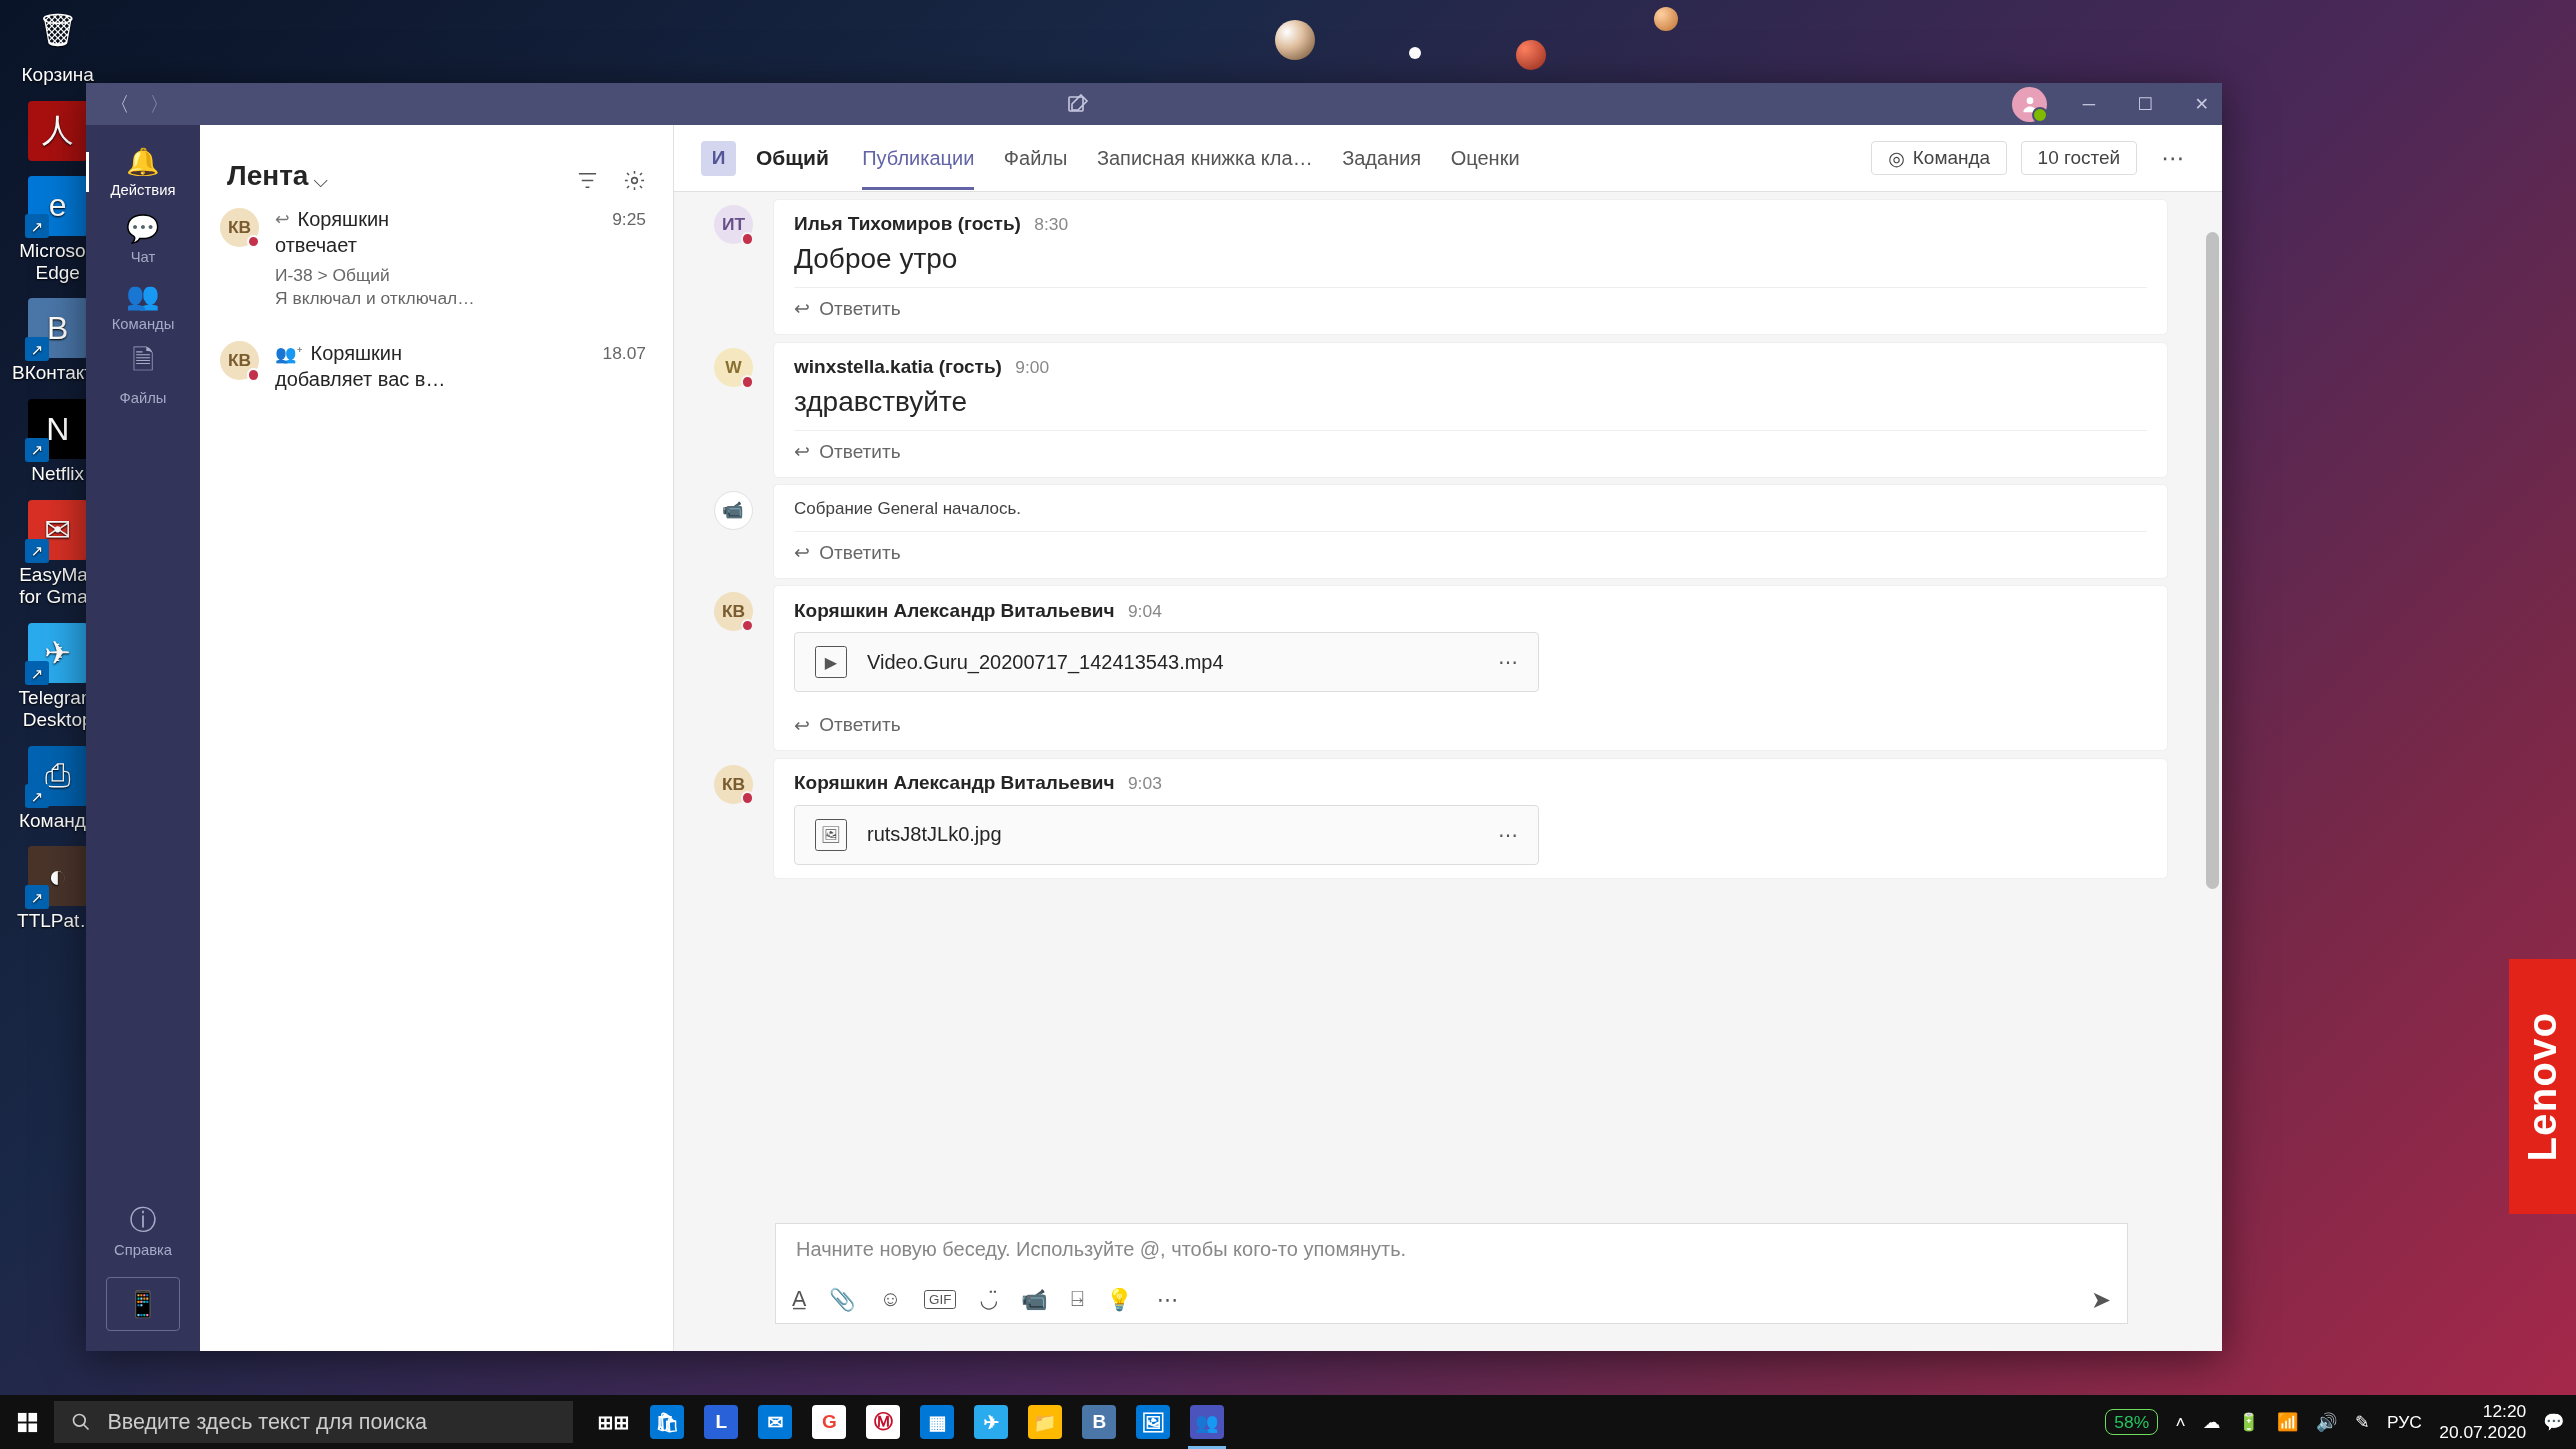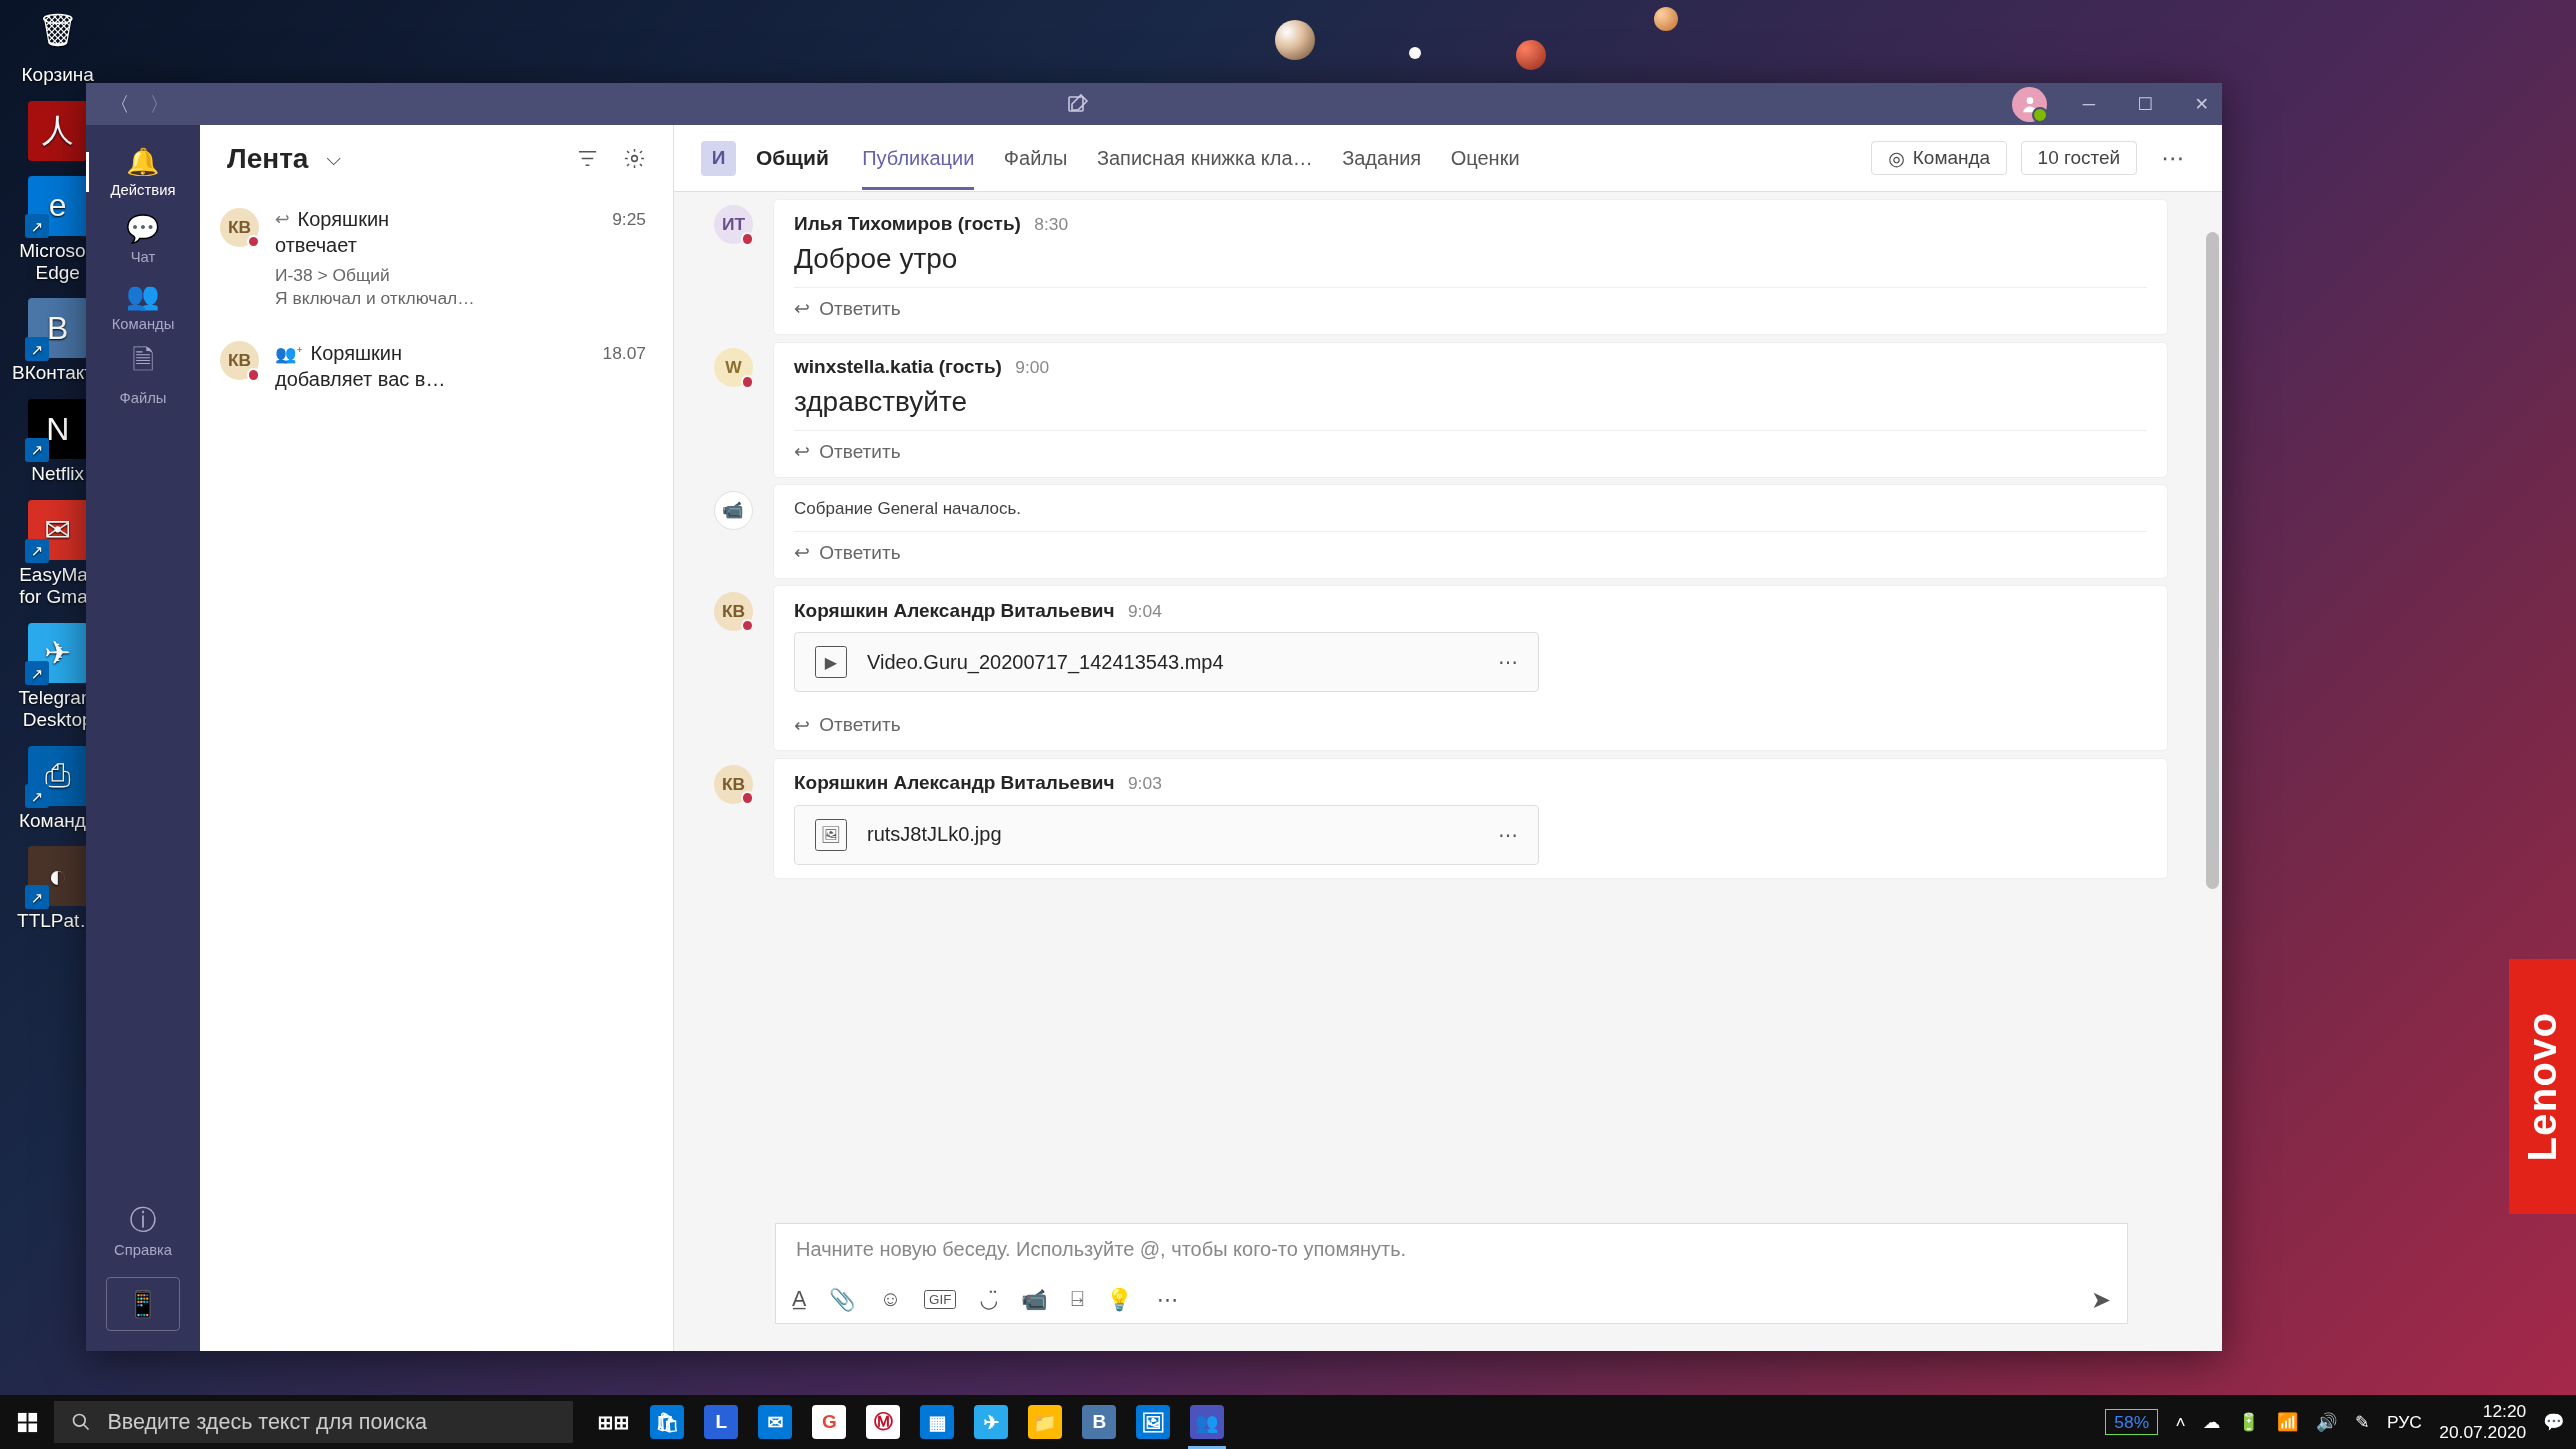--- a/index.html
+++ b/index.html
@@ -33,21 +33,21 @@
 .teams-body{flex:1;display:flex;background:#f5f5f5;}
 .apprail{width:114px;background:#33345a;display:flex;flex-direction:column;align-items:center;padding-top:13.4px;}
 .rail-item{width:100%;height:67px;display:flex;flex-direction:column;align-items:center;justify-content:center;color:#a8a9c6;font-size:14.8px;gap:4px;cursor:pointer;position:relative;}
 .rail-item.active{color:#fff;}
 .rail-item.active::before{content:"";position:absolute;left:0;top:13.4px;bottom:13.4px;width:3.4px;background:#fff;}
 .rail-item .ic{font-size:27px;}
 .rail-help{margin-top:auto;margin-bottom:13.4px;}
 .rail-device{width:74px;height:54px;border:1.3px solid #6a6b8a;border-radius:4px;margin-bottom:20px;display:flex;align-items:center;justify-content:center;color:#a8a9c6;font-size:25.5px;}
 
 .feedpanel{width:474px;background:#fff;border-right:0.7px solid #e0e0e0;display:flex;flex-direction:column;}
-.feed-header{height:67px;display:flex;align-items:center;padding:0 27px;gap:18px;}
+.feed-header{height:67px;display:flex;align-items:flex-end;padding:0 27px;gap:5px;}
 .feed-title{font-size:28px;font-weight:700;color:#252525;}
 .feed-chev{font-size:19px;color:#555;}
 .feed-actions{margin-left:auto;display:flex;gap:24px;color:#555;font-size:24px;}
 .feed-item{padding:16px 27px 16px 20px;display:flex;gap:16px;cursor:pointer;}
 .fi-av{width:39px;height:39px;border-radius:50%;background:#f0e0c0;color:#7a5c2e;font-size:17.4px;font-weight:600;display:flex;align-items:center;justify-content:center;position:relative;flex-shrink:0;}
 .fi-av .dot{position:absolute;right:-1.3px;bottom:-1.3px;width:13.4px;height:13.4px;background:#c4314b;border-radius:50%;border:2px solid #fff;}
 .fi-body{flex:1;min-width:0;}
 .fi-line1{display:flex;gap:8px;align-items:center;color:#252525;font-size:20px;}
 .fi-line1 .arrow{color:#777;font-size:17.4px;}
 .fi-time{margin-left:auto;color:#666;font-size:17.4px;}
@@ -96,21 +96,21 @@
 .comp-send{margin-left:auto;font-size:24px;color:#555;cursor:pointer;}
 
 .taskbar{position:absolute;left:0;right:0;bottom:0;height:54px;background:#101010;display:flex;align-items:center;}
 .tb-start{width:54px;height:54px;display:flex;align-items:center;justify-content:center;color:#fff;font-size:24px;}
 .tb-searchbox{width:519px;height:42px;background:#2a2a2a;display:flex;align-items:center;padding:0 17.4px;gap:16px;color:#ccc;font-size:21.5px;}
 .tb-apps{display:flex;margin-left:13.4px;}
 .tb-app{width:54px;height:54px;display:flex;align-items:center;justify-content:center;position:relative;}
 .tb-app.active::after{content:"";position:absolute;left:8px;right:8px;bottom:0;height:2.7px;background:#76b9ed;}
 .tb-app .box{width:34px;height:34px;border-radius:4px;display:flex;align-items:center;justify-content:center;font-size:19px;font-weight:700;color:#fff;}
 .tb-tray{margin-left:auto;display:flex;align-items:center;gap:17.4px;padding-right:10.7px;color:#fff;font-size:17.4px;}
-.battery{border:1.3px solid #6cde5a;color:#3b82f6;padding:1.3px 8px;font-size:17.4px;border-radius:0;}
+.battery{border:1.3px solid #6cde5a;color:#22c55e;padding:1.3px 8px;font-size:17.4px;border-radius:8px;}
 .tb-clock{text-align:right;line-height:1.2;font-size:17.4px;}
 svg{display:block;}
 </style>
 </head>
 <body>
 
 <div class="bg-orb orb1"></div>
 <div class="bg-orb orb2"></div>
 <div class="bg-orb orb3"></div>
 <div class="bg-orb orb4"></div>

